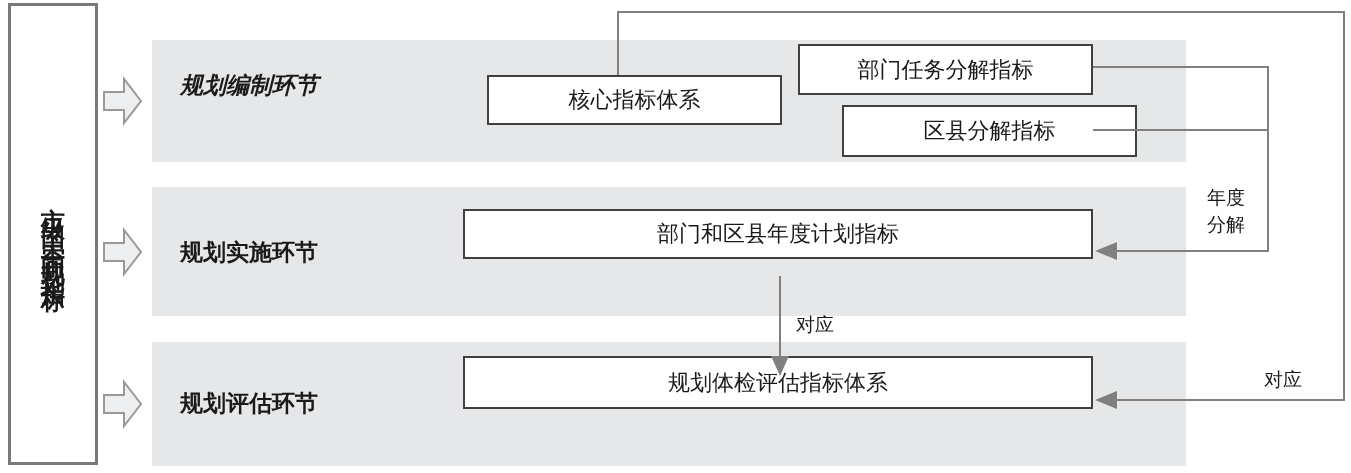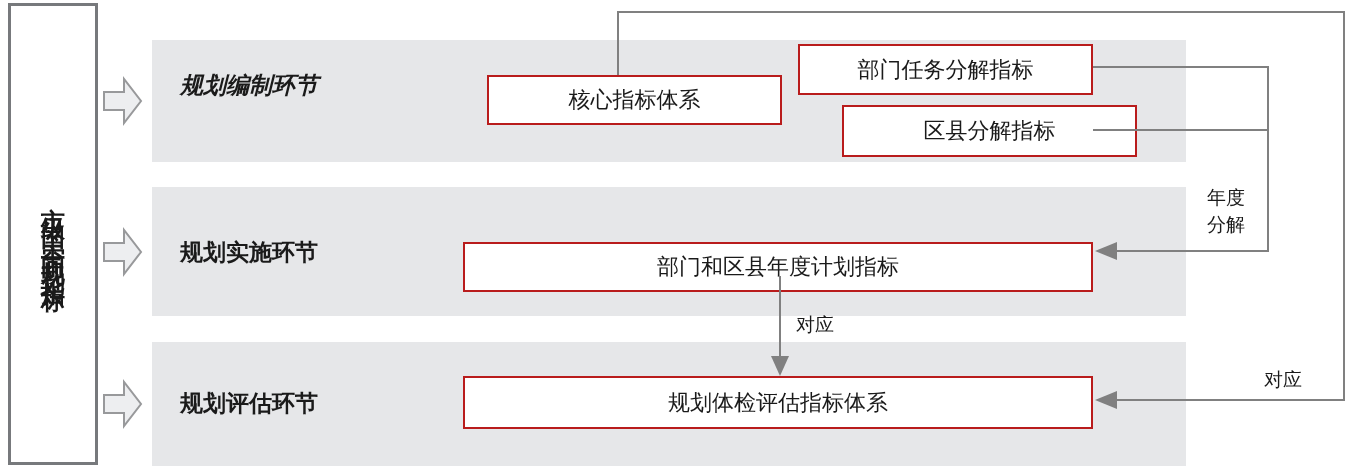--- a/index.html
+++ b/index.html
@@ -26,29 +26,29 @@
   
   .stage-arrow{position:absolute;left:102px;width:42px;height:50px;}
   .stage-arrow svg{display:block;}
   
   .stage-label{
     position:absolute;left:180px;font-size:23px;font-weight:bold;
     line-height:30px;white-space:nowrap;
   }
   
   .node{
-    position:absolute;background:#ffffff;border:2px solid #b91c1c;
+    position:absolute;background:#ffffff;border:2px solid #404040;
     display:flex;align-items:center;justify-content:center;
     font-size:22px;white-space:nowrap;box-sizing:border-box;
   }
   .node.core{left:463px;top:75px;width:295px;height:50px;margin-left:24px;}
   .node.dept{left:798px;top:44px;width:295px;height:51px;}
   .node.county{left:798px;top:105px;width:295px;height:52px;margin-left:44px;}
-  .node.annual{left:463px;top:242px;width:630px;height:50px;}
-  .node.evaluation{left:463px;top:376px;width:630px;height:53px;align-items:center;}
+  .node.annual{left:463px;top:209px;width:630px;height:50px;}
+  .node.evaluation{left:463px;top:356px;width:630px;height:53px;align-items:center;}
   
   .line{position:absolute;background:#808080;}
   .l-top-h{left:617px;top:11px;width:728px;height:2px;}
   .l-core-v{left:617px;top:11px;width:2px;height:64px;}
   .l-right-v{left:1343px;top:11px;width:2px;height:389px;}
   .l-right-h{left:1114px;top:399px;width:231px;height:2px;}
   .l-dept-h{left:1093px;top:66px;width:176px;height:2px;}
   .l-county-h{left:1093px;top:129px;width:176px;height:2px;}
   .l-a-v{left:1267px;top:66px;width:2px;height:186px;}
   .l-a-h{left:1114px;top:250px;width:155px;height:2px;}

